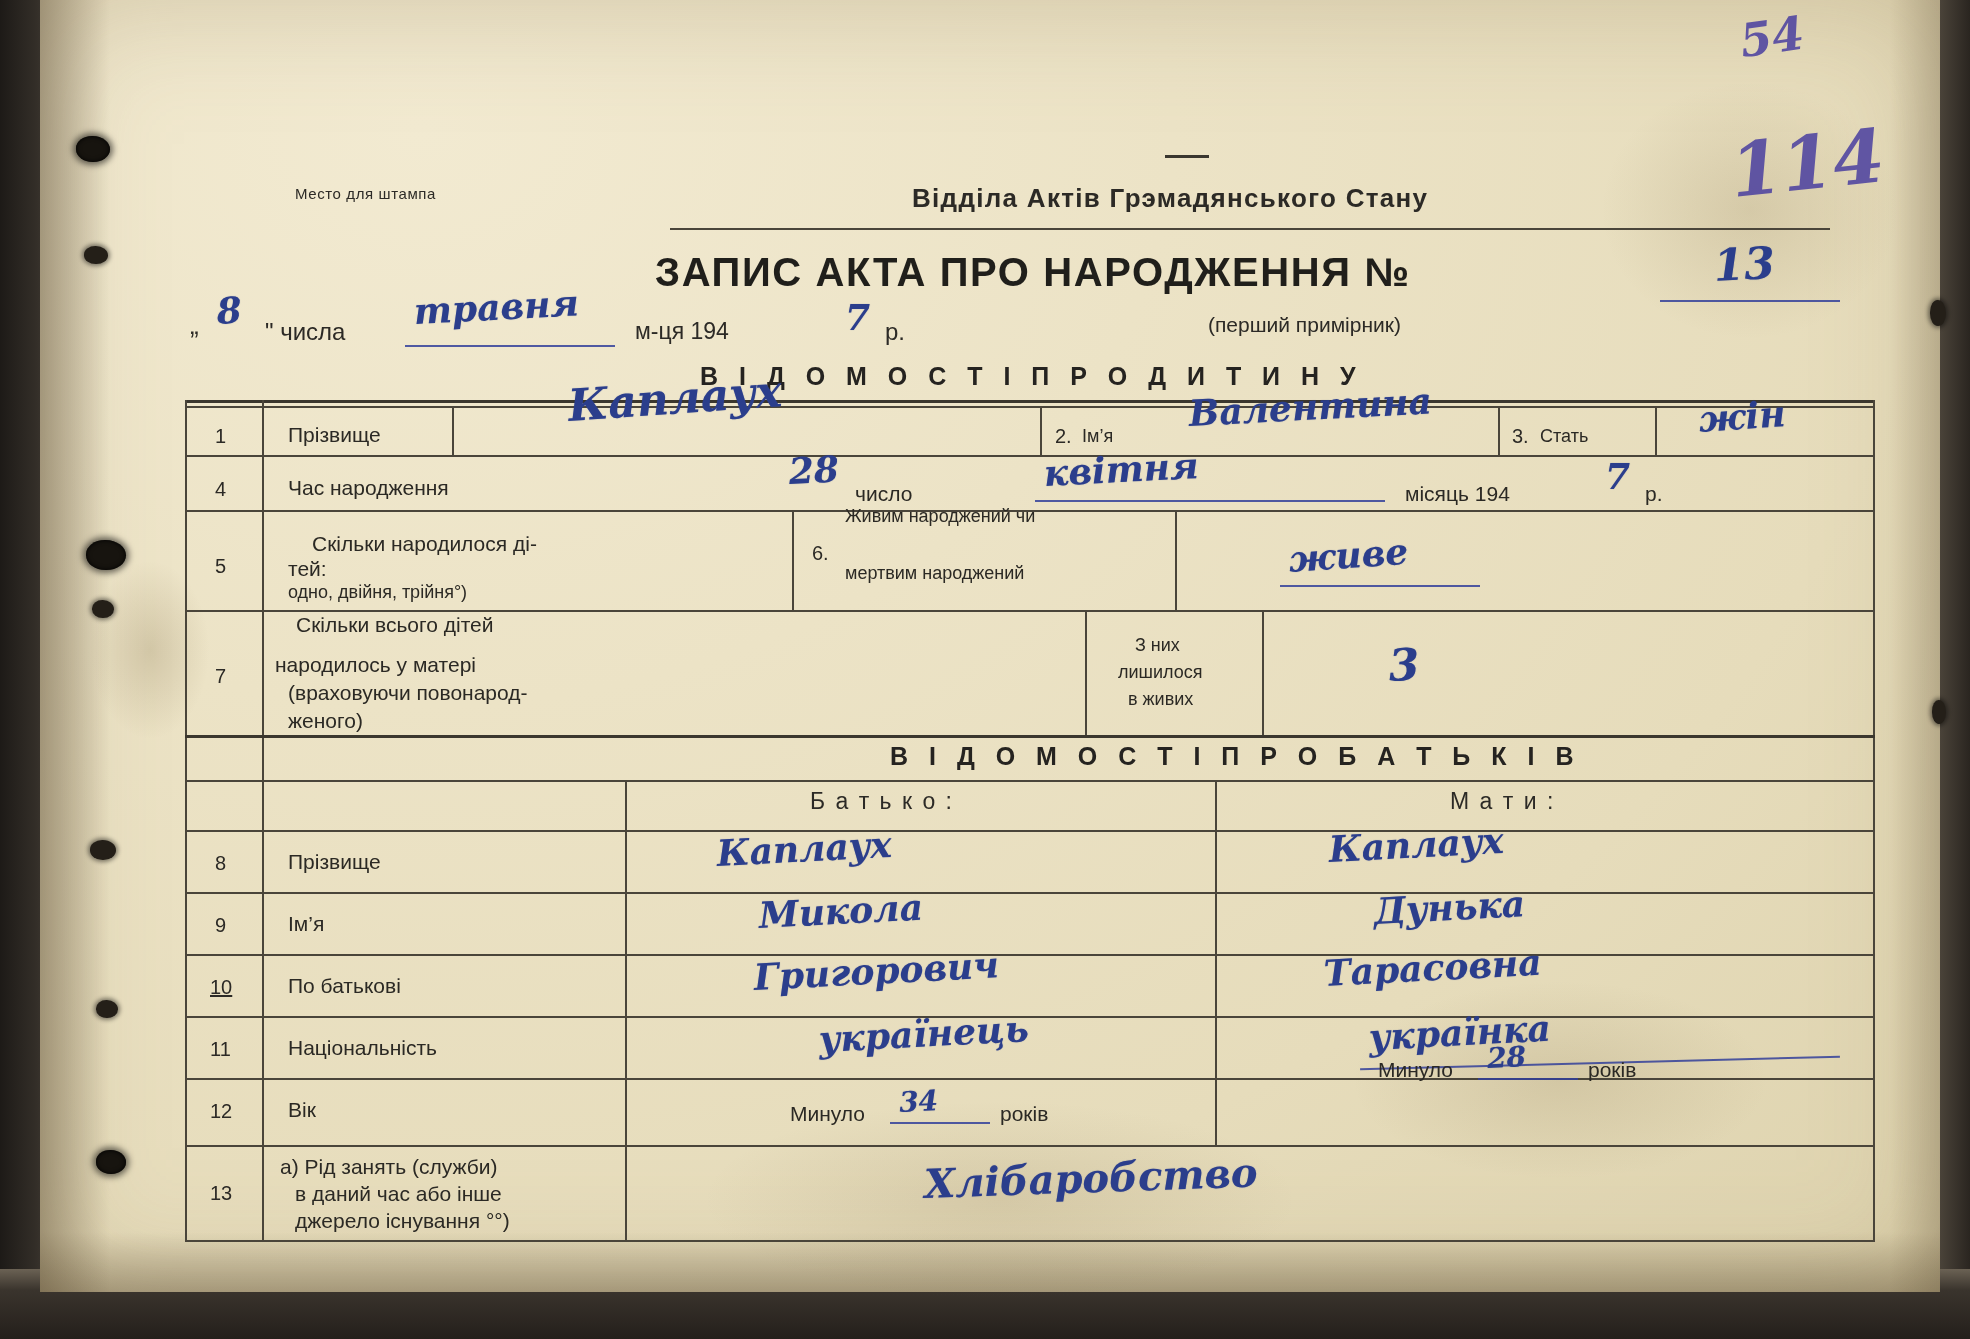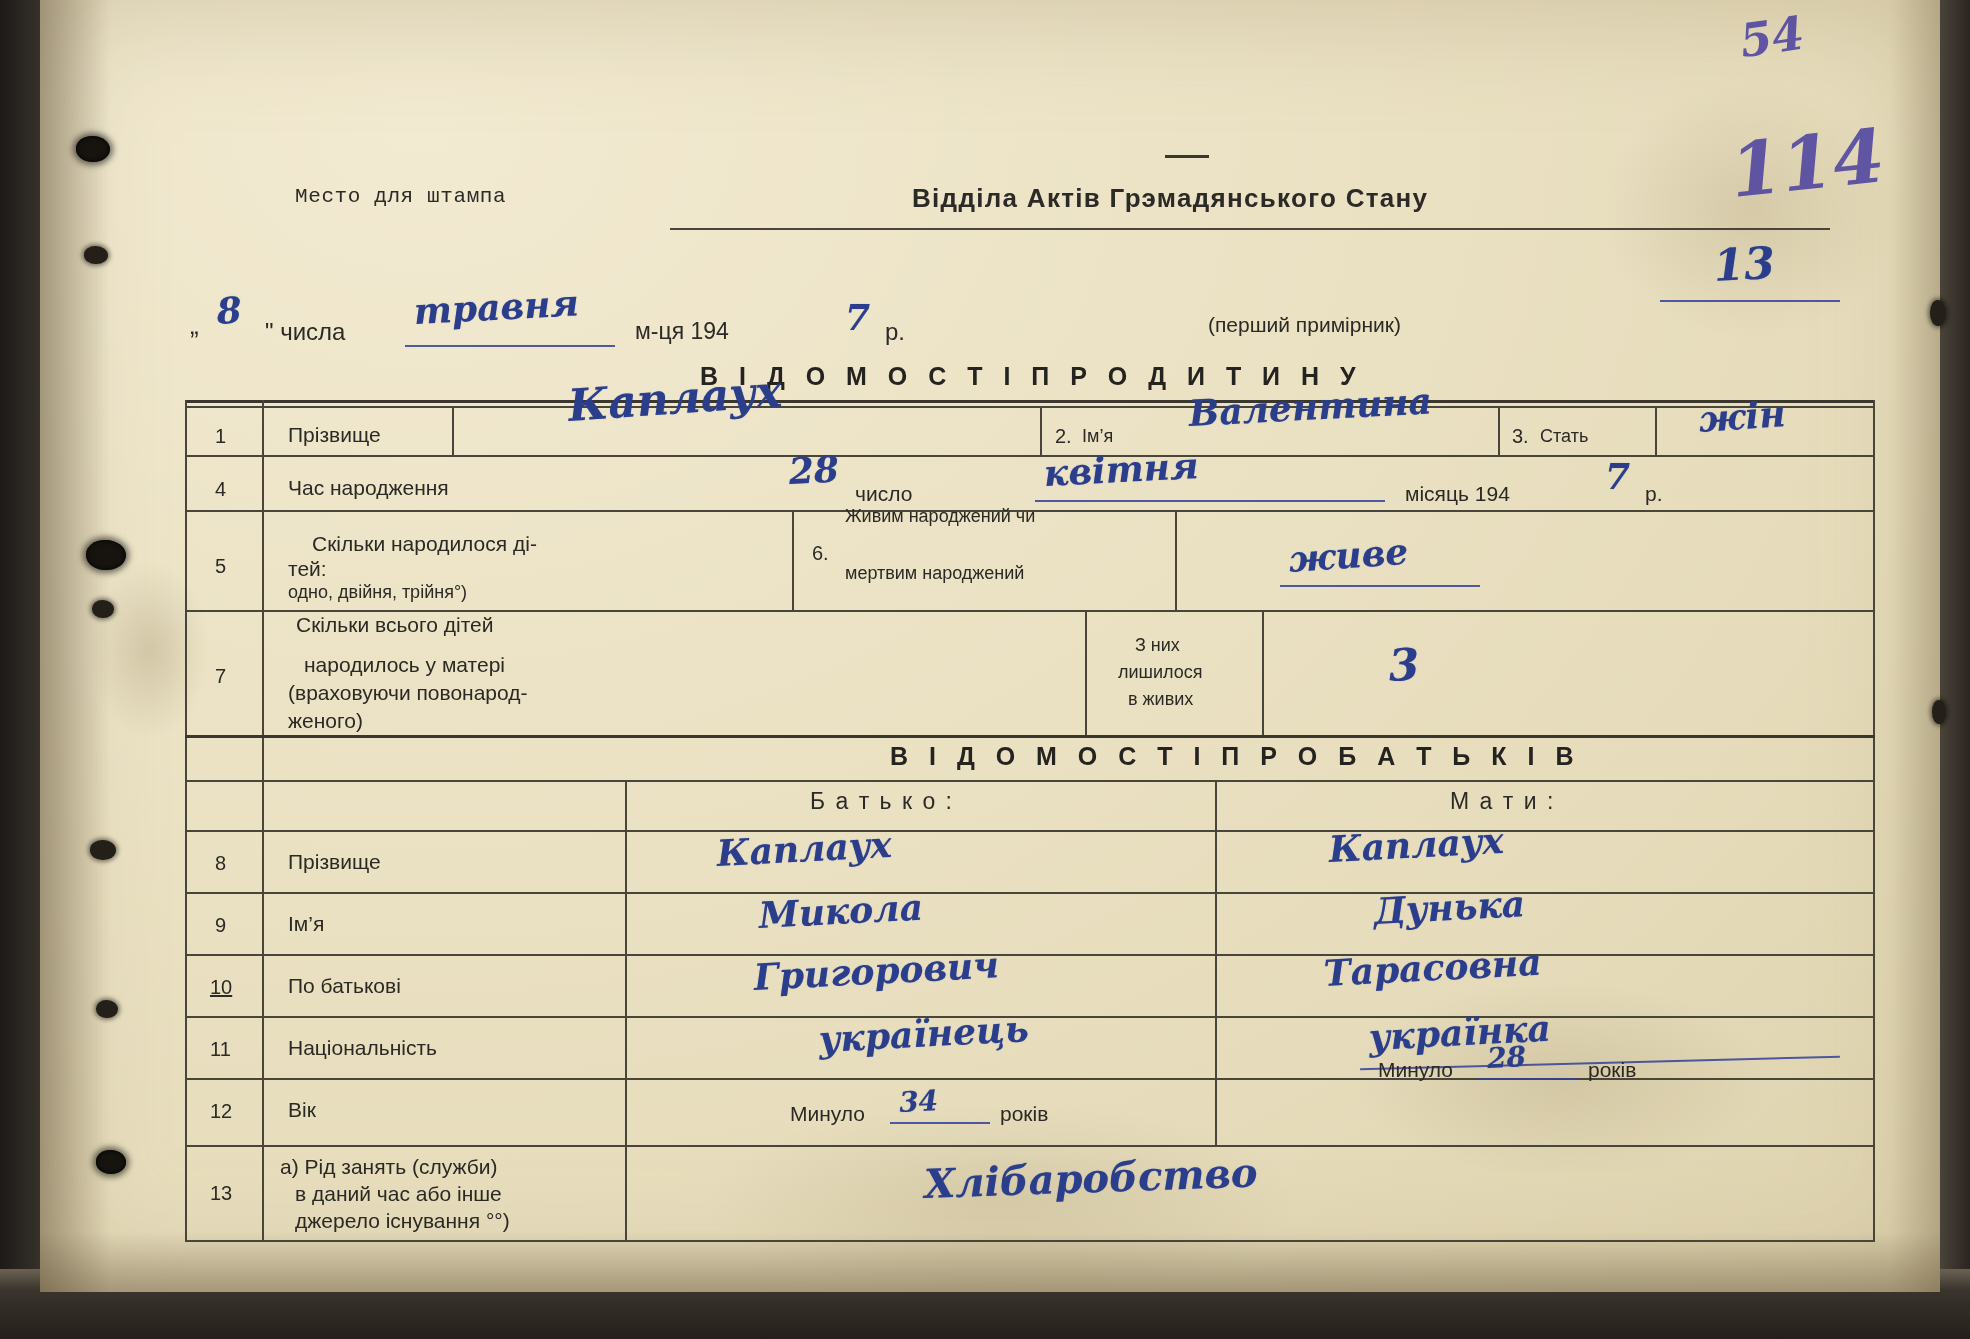--- a/index.html
+++ b/index.html
@@ -50,21 +50,21 @@
   .txt{position:absolute;color:#2c2a26;white-space:nowrap;}
   .hdr1{
     left:600px;top:95px;font-size:31px;font-weight:bold;letter-spacing:2.2px;
     font-family:"Liberation Sans", sans-serif;color:#23211d;
   }
   .hdr-dash{position:absolute;left:1165px;top:155px;width:44px;height:3px;background:#3a372f;}
   .hdr2{
     left:912px;top:183px;font-size:26px;font-weight:bold;letter-spacing:1.3px;
     font-family:"Liberation Sans", sans-serif;
   }
-  .stamp-place{left:295px;top:185px;font-size:21px;font-family:Liberation Mono, monospace;letter-spacing:.6px;}
+  .stamp-place{left:295px;top:185px;font-size:15px;font-family:Liberation Sans, sans-serif;letter-spacing:.6px;}
   .hdr3{
     left:655px;top:250px;font-size:40px;font-weight:bold;letter-spacing:1.6px;
     font-family:"Liberation Sans", sans-serif;color:#201f1b;
   }
   .copy-note{left:1208px;top:313px;font-size:21px;font-family:"Liberation Sans", sans-serif;}
   .dateline{left:190px;top:310px;font-size:23px;font-family:"Liberation Sans", sans-serif;}
   .dateline2{left:635px;top:318px;font-size:23px;font-family:"Liberation Sans", sans-serif;}
   .sect{
     font-size:25px;font-weight:bold;letter-spacing:7px;
     font-family:"Liberation Sans", sans-serif;color:#252320;
@@ -126,20 +126,21 @@
 
     <div class="pencil" style="left:1740px;top:10px;font-size:46px;transform:rotate(-8deg);">54</div>
     <div class="pencil" style="left:1730px;top:120px;font-size:74px;transform:rotate(-6deg);">114</div>
 
     <div class="hdr-dash"></div>
     <div class="txt hdr2">Відділа Актів Грэмадянського Стану</div>
     <div class="txt stamp-place">Место для штампа</div>
 
     <div class="line" style="left:670px;top:228px;width:1160px;"></div>
 
+    <div class="txt hdr3">ЗАПИС АКТА ПРО НАРОДЖЕННЯ №</div>
     <div class="hw big" style="left:1715px;top:240px;transform:rotate(-3deg);">13</div>
     <div class="hw-underline" style="left:1660px;top:300px;width:180px;"></div>
 
     <div class="txt copy-note">(перший примірник)</div>
 
     <div class="txt dateline" style="font-size:26px;">„</div>
     <div class="hw med" style="left:218px;top:290px;transform:rotate(-4deg);">8</div>
     <div class="txt" style="left:265px;top:318px;font-size:24px;font-family:'Liberation Sans',sans-serif;">" числа</div>
     <div class="hw med" style="left:415px;top:290px;transform:rotate(-3deg);">травня</div>
     <div class="hw-underline" style="left:405px;top:345px;width:210px;"></div>
@@ -191,21 +192,21 @@
     <div class="txt num" style="left:812px;top:542px;">6.</div>
     <div class="txt lbl sm" style="left:845px;top:506px;">Живим народжений чи</div>
     <div class="txt lbl sm" style="left:845px;top:563px;">мертвим народжений</div>
     <div class="vline" style="left:1175px;top:510px;height:100px;"></div>
     <div class="hw med" style="left:1290px;top:538px;transform:rotate(-4deg);">живе</div>
     <div class="hw-underline" style="left:1280px;top:585px;width:200px;"></div>
 
     <div class="line" style="left:185px;top:735px;width:1690px;"></div>
     <div class="txt num" style="left:215px;top:665px;">7</div>
     <div class="txt lbl" style="left:288px;top:613px;margin-left:8px;">Скільки всього дітей</div>
-    <div class="txt lbl" style="left:304px;top:653px;">народилось у матері</div>
+    <div class="txt lbl" style="left:275px;top:653px;">народилось у матері</div>
     <div class="txt lbl" style="left:288px;top:681px;">(враховуючи повонарод-</div>
     <div class="txt lbl" style="left:288px;top:709px;">женого)</div>
     <div class="vline" style="left:1085px;top:610px;height:125px;"></div>
     <div class="txt lbl sm" style="left:1135px;top:635px;">З них</div>
     <div class="txt lbl sm" style="left:1118px;top:662px;">лишилося</div>
     <div class="txt lbl sm" style="left:1128px;top:689px;">в живих</div>
     <div class="vline" style="left:1262px;top:610px;height:125px;"></div>
     <div class="hw big" style="left:1390px;top:640px;transform:rotate(-3deg);">3</div>
 
     <div class="line thick" style="left:185px;top:735px;width:1690px;"></div>

